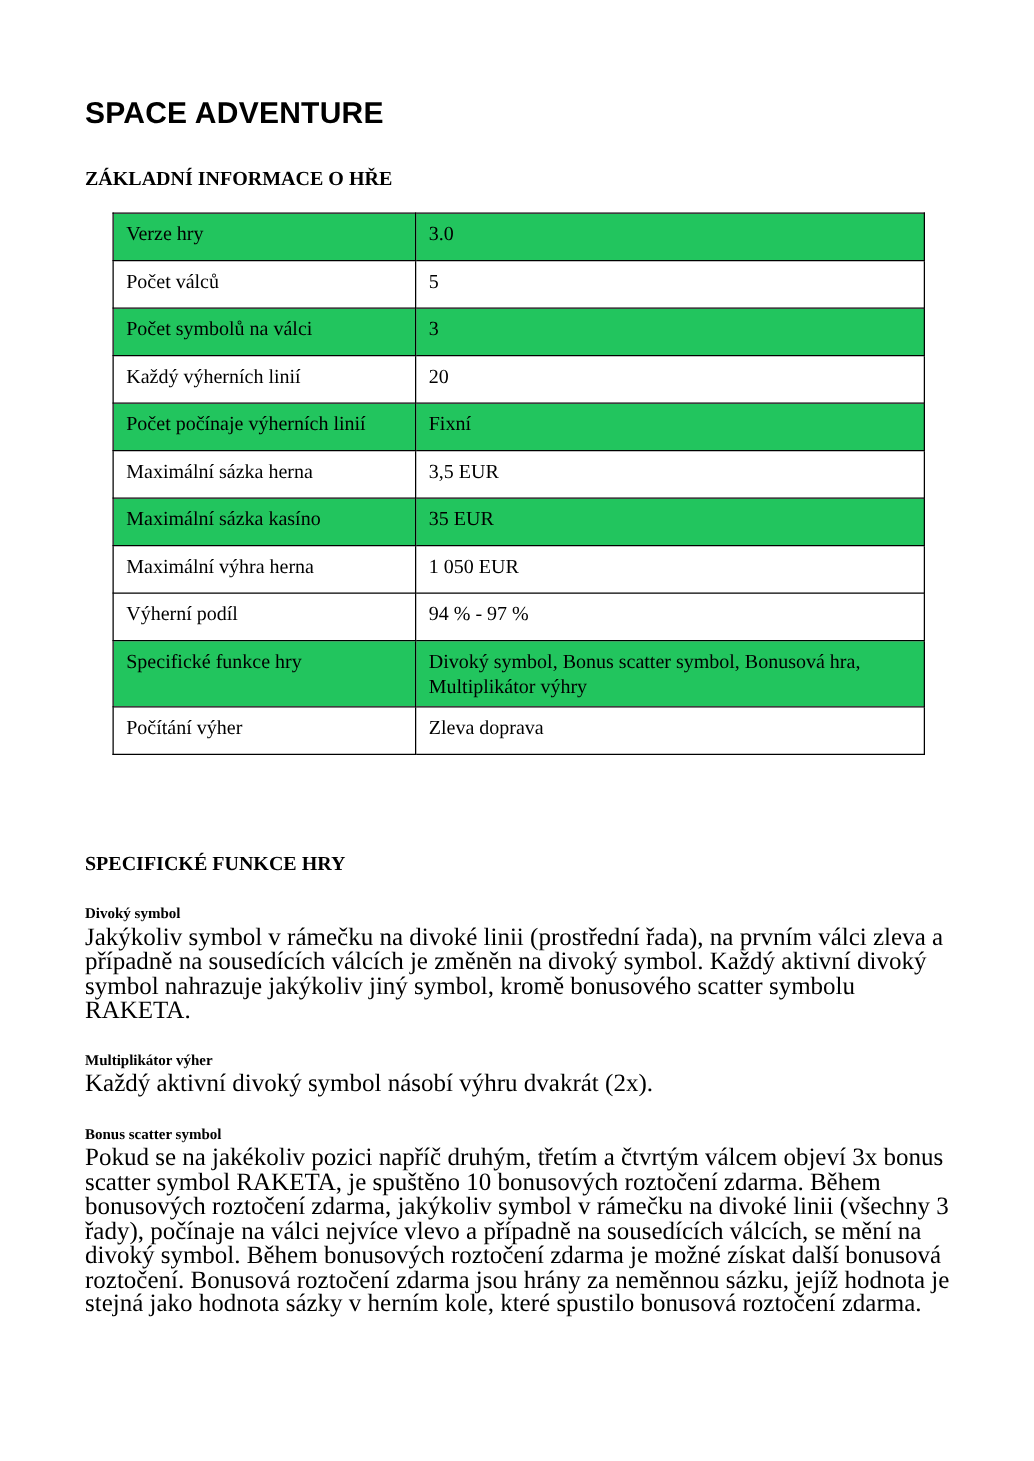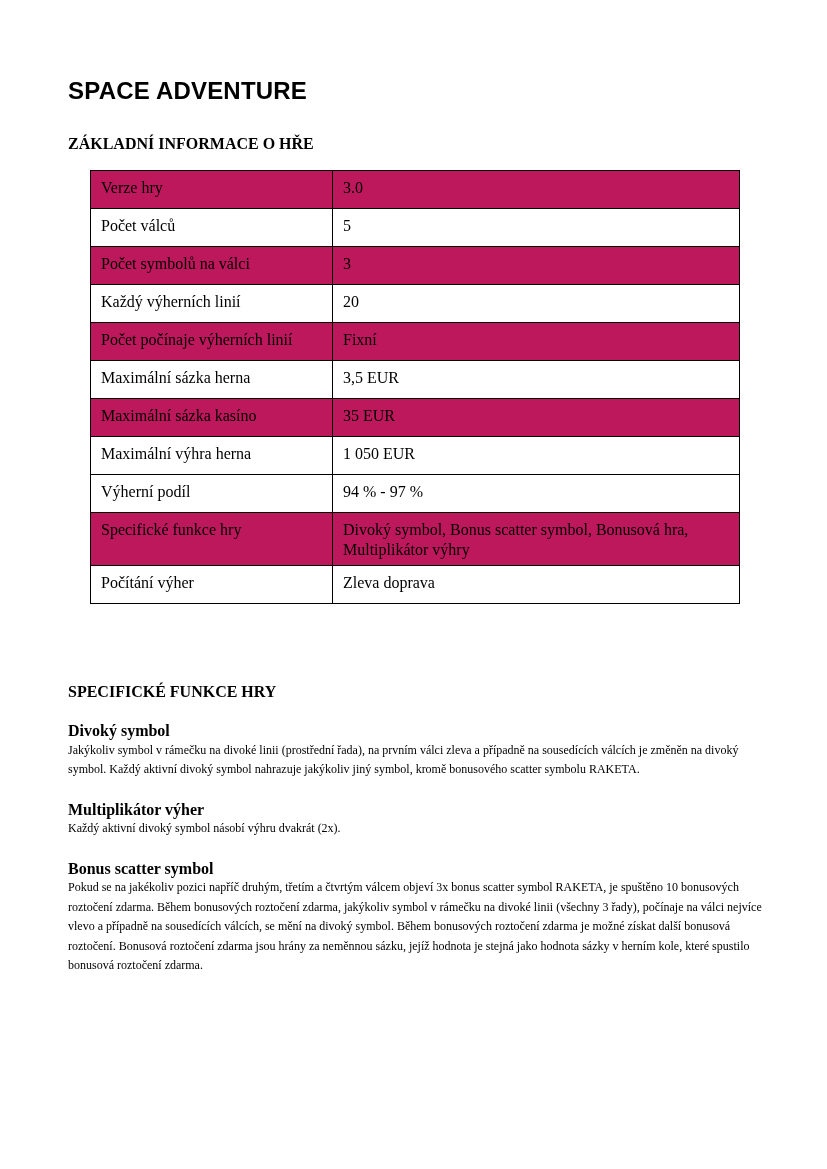--- a/index.html
+++ b/index.html
@@ -48,38 +48,38 @@
   }
   .info-table td {
     border: 1px solid #000000;
     vertical-align: top;
     padding: 7px 10px 6px 10px;
     height: 24px; 
     line-height: 19.5px;
     overflow: hidden;
   }
   .info-table tr.shaded td {
-    background: #be185d;
+    background: #22c55e;
   }
   .col-label { width: 242px; }
   .col-value { width: 407px; }
   .functions-section {
     margin-top: 78px;
   }
   .subsection {
     margin-top: 20px;
   }
   .subsection-heading {
     font-weight: bold;
-    font-size: 16px;
+    font-size: 12px;
     line-height: 19.5px;
     margin: 0;
   }
   .subsection-body {
-    font-size: 12px;
+    font-size: 20px;
     line-height: 19.5px;
     margin: 0;
     text-align: left;
   }
 </style>
 </head>
 <body>
 
 <div class="page">
   <div class="content">

